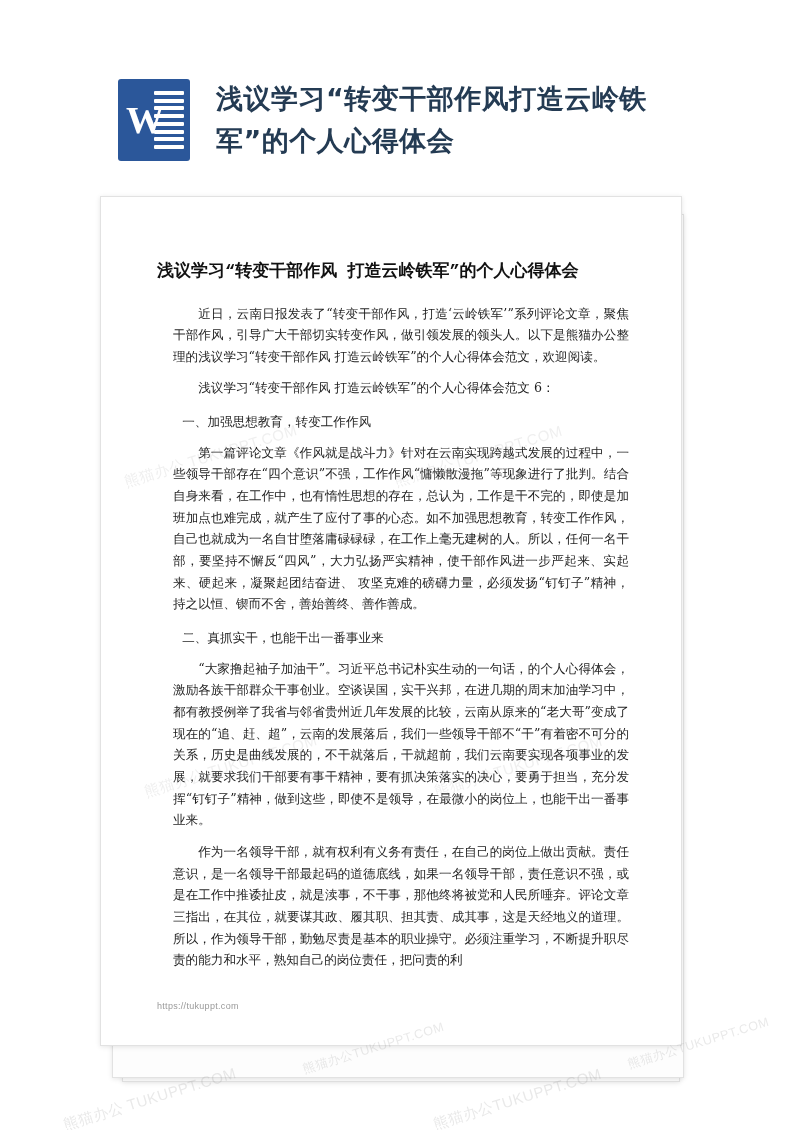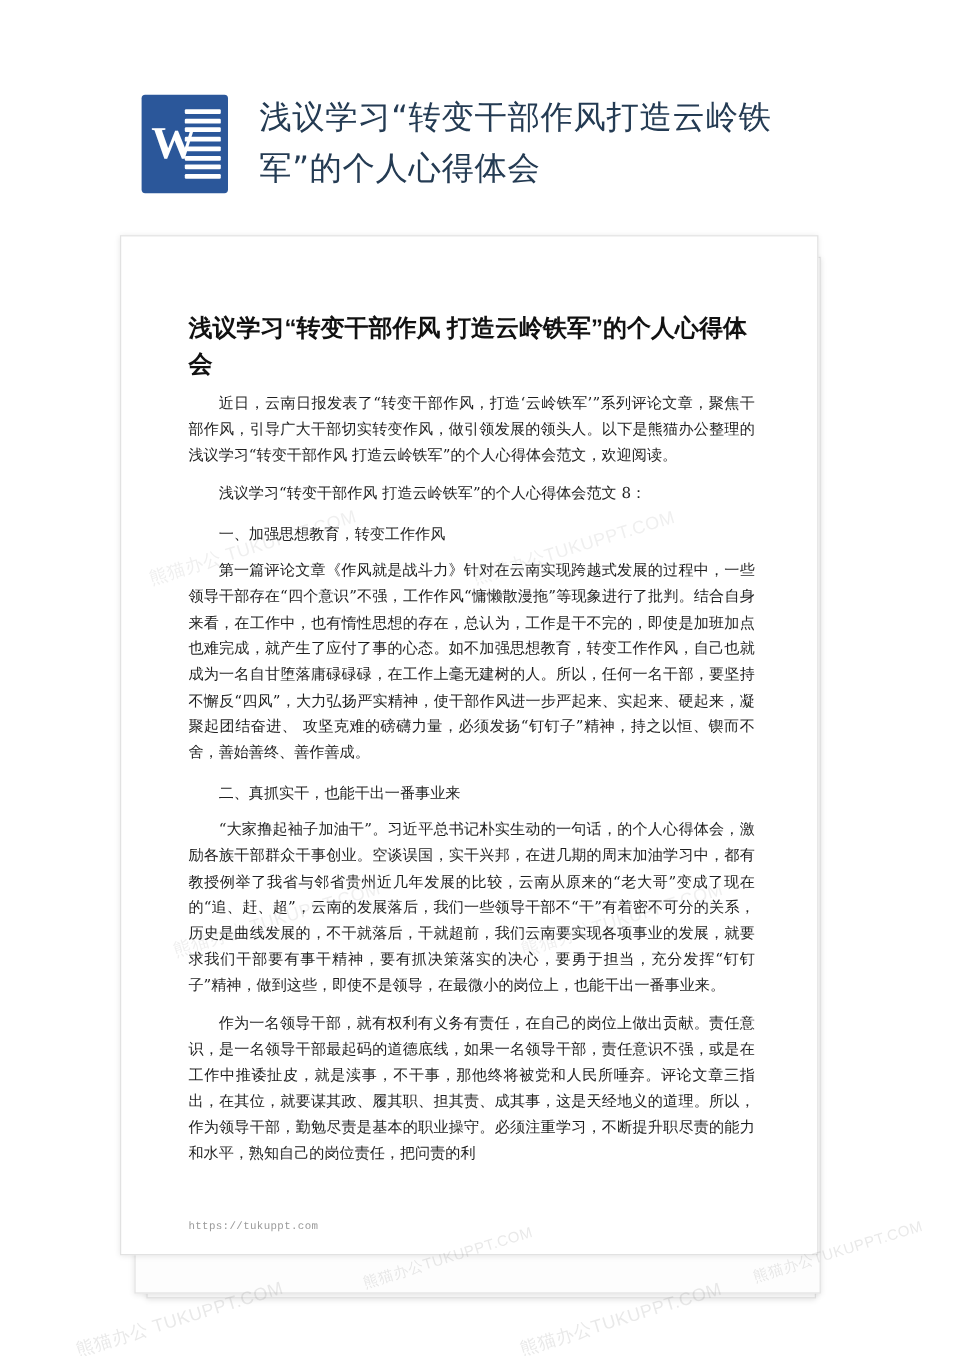--- a/index.html
+++ b/index.html
@@ -62,21 +62,21 @@
     height: 4px;
     background: #ffffff;
     border-radius: 1px;
   }
   .header-title {
     margin-left: 26px;
     color: #243b53;
     font-size: 27px;
     line-height: 1.55;
     font-family: "DejaVu Sans", sans-serif;
-    font-weight: 400;
+    font-weight: 700;
     max-width: 470px;
     letter-spacing: 0.5px;
   }
 
   
   .stack {
     position: absolute;
     left: 100px;
     top: 196px;
     width: 600px;
@@ -113,49 +113,49 @@
 
   .doc-body {
     position: absolute;
     left: 56px;
     top: 62px;
     width: 472px;
     color: #1b1b1b;
     font-family: "DejaVu Serif", serif;
   }
   .doc-title {
-    font-size: 20px;
+    font-size: 17px;
     font-weight: bold;
     line-height: 1.5;
     color: #111111;
-    font-family: Liberation Sans, sans-serif;
-    margin-bottom: 6px;
+    font-family: Liberation Mono, monospace;
+    margin-bottom: 18px;
   }
   .doc-p {
     font-size: 12.6px;
     line-height: 1.72;
     text-align: justify;
     text-indent: 2em;
-    margin: 0 0 10px 0;
+    margin: 0 0 10px 16px;
     color: #1f1f1f;
   }
   .doc-h {
     font-size: 12.6px;
     line-height: 1.72;
     text-indent: 2em;
     margin: 12px 0 9px 0;
     color: #1f1f1f;
   }
   .doc-url {
     position: absolute;
     left: 56px;
-    bottom: 18px;
+    bottom: 34px;
     font-size: 9px;
     color: #9a9a9a;
-    font-family: Liberation Mono, monospace;
+    font-family: Liberation Sans, sans-serif;
     letter-spacing: 0.3px;
   }
 
   
   .wm {
     position: absolute;
     color: rgba(120,120,120,0.16);
     font-size: 15px;
     font-family: "Liberation Sans", sans-serif;
     transform: rotate(-17deg);
@@ -188,21 +188,21 @@
 
 <div class="stack">
   <div class="sheet back2"></div>
   <div class="sheet back1"></div>
 
   <div class="sheet front">
     <div class="doc-body">
       <div class="doc-title">浅议学习“转变干部作风 打造云岭铁军”的个人心得体会</div>
 
       <p class="doc-p">近日，云南日报发表了“转变干部作风，打造‘云岭铁军’”系列评论文章，聚焦干部作风，引导广大干部切实转变作风，做引领发展的领头人。以下是熊猫办公整理的浅议学习“转变干部作风 打造云岭铁军”的个人心得体会范文，欢迎阅读。</p>
-      <p class="doc-p">浅议学习“转变干部作风 打造云岭铁军”的个人心得体会范文 8：</p>
+      <p class="doc-p">浅议学习“转变干部作风 打造云岭铁军”的个人心得体会范文 6：</p>
       <p class="doc-h">一、加强思想教育，转变工作作风</p>
       <p class="doc-p">第一篇评论文章《作风就是战斗力》针对在云南实现跨越式发展的过程中，一些领导干部存在“四个意识”不强，工作作风“慵懒散漫拖”等现象进行了批判。结合自身来看，在工作中，也有惰性思想的存在，总认为，工作是干不完的，即使是加班加点也难完成，就产生了应付了事的心态。如不加强思想教育，转变工作作风，自己也就成为一名自甘堕落庸碌碌碌，在工作上毫无建树的人。所以，任何一名干部，要坚持不懈反“四风”，大力弘扬严实精神，使干部作风进一步严起来、实起来、硬起来，凝聚起团结奋进、 攻坚克难的磅礴力量，必须发扬“钉钉子”精神，持之以恒、锲而不舍，善始善终、善作善成。</p>
       <p class="doc-h">二、真抓实干，也能干出一番事业来</p>
       <p class="doc-p">“大家撸起袖子加油干”。习近平总书记朴实生动的一句话，的个人心得体会，激励各族干部群众干事创业。空谈误国，实干兴邦，在进几期的周末加油学习中，都有教授例举了我省与邻省贵州近几年发展的比较，云南从原来的“老大哥”变成了现在的“追、赶、超”，云南的发展落后，我们一些领导干部不“干”有着密不可分的关系，历史是曲线发展的，不干就落后，干就超前，我们云南要实现各项事业的发展，就要求我们干部要有事干精神，要有抓决策落实的决心，要勇于担当，充分发挥“钉钉子”精神，做到这些，即使不是领导，在最微小的岗位上，也能干出一番事业来。</p>
       <p class="doc-p">作为一名领导干部，就有权利有义务有责任，在自己的岗位上做出贡献。责任意识，是一名领导干部最起码的道德底线，如果一名领导干部，责任意识不强，或是在工作中推诿扯皮，就是渎事，不干事，那他终将被党和人民所唾弃。评论文章三指出，在其位，就要谋其政、履其职、担其责、成其事，这是天经地义的道理。所以，作为领导干部，勤勉尽责是基本的职业操守。必须注重学习，不断提升职尽责的能力和水平，熟知自己的岗位责任，把问责的利</p>
     </div>
 
     <div class="doc-url">https://tukuppt.com</div>
 
     <div class="wm faint" style="left: 20px; top: 250px;">熊猫办公 TUKUPPT.COM</div>

